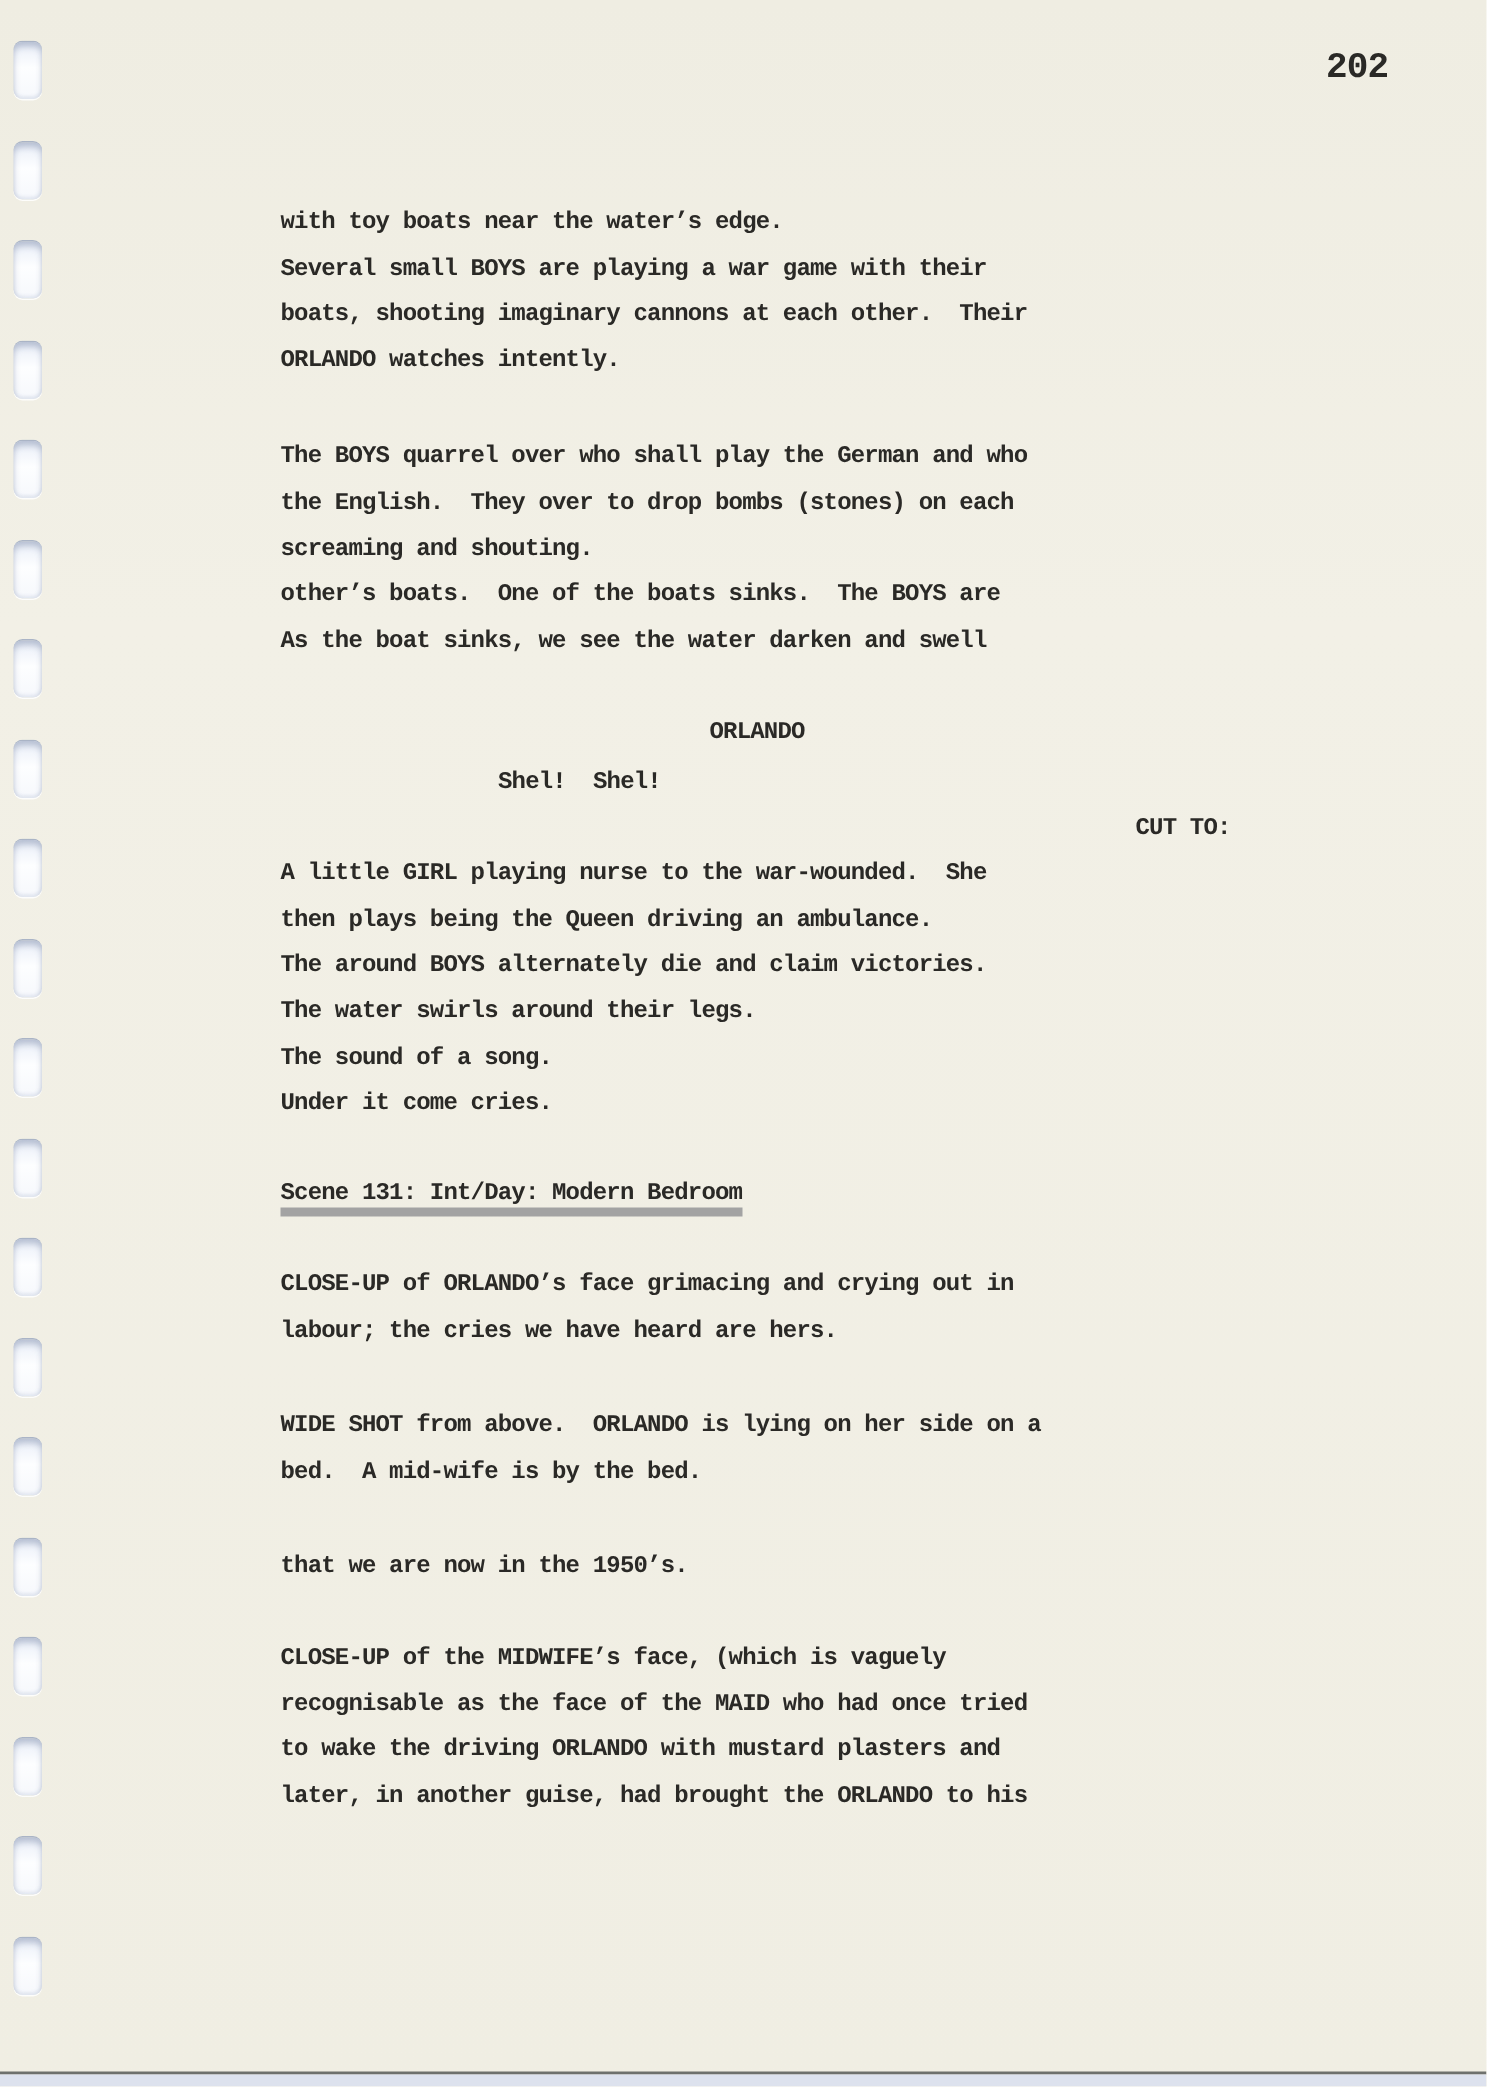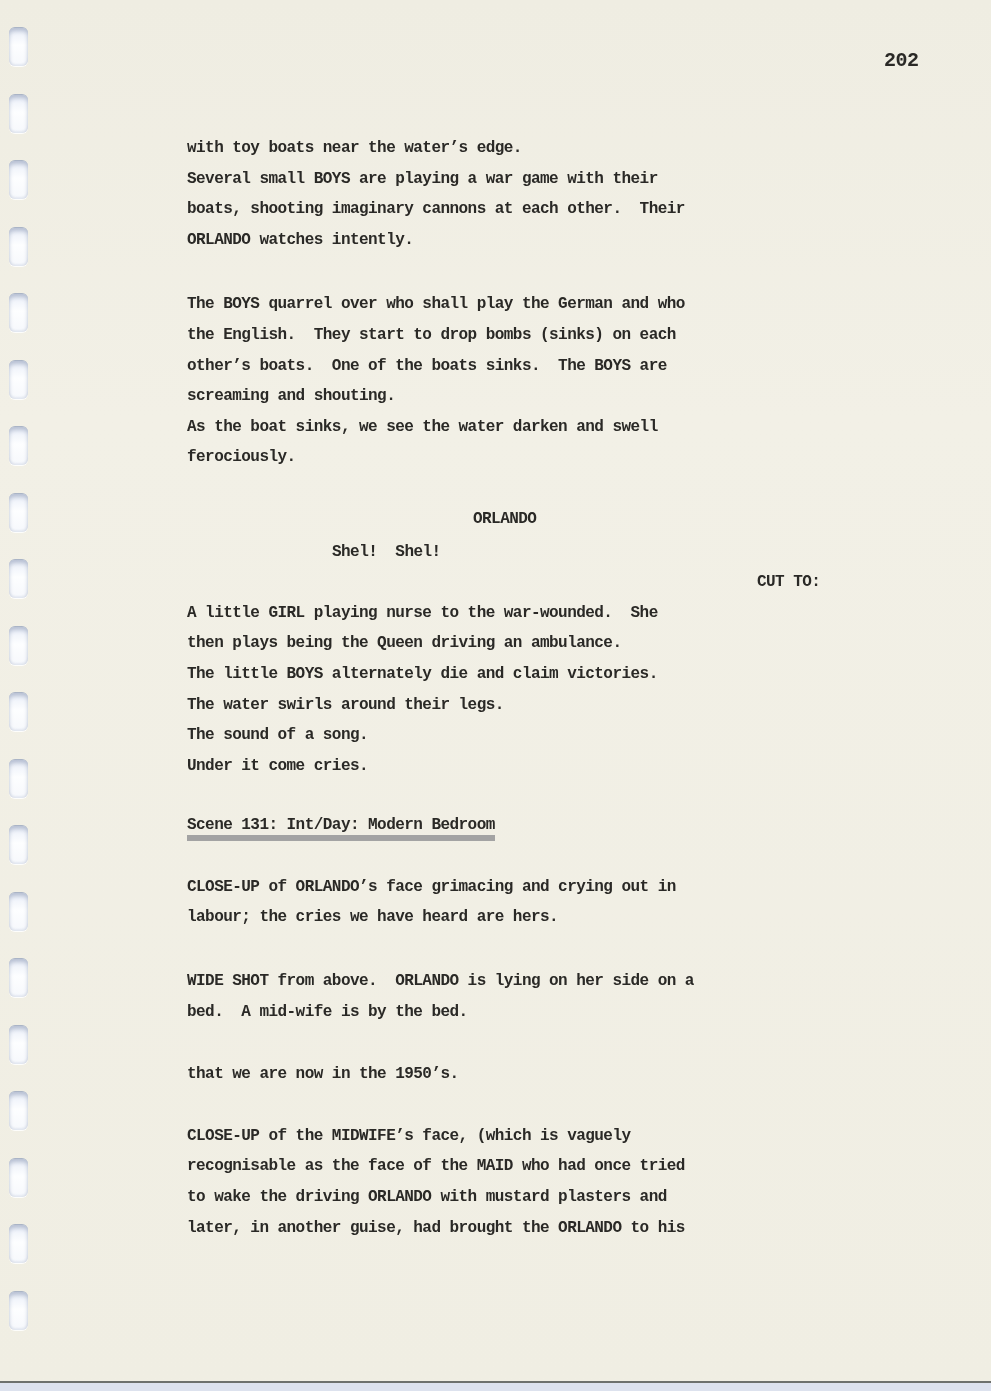--- a/index.html
+++ b/index.html
@@ -17,22 +17,22 @@
     left: 9px; width: 19px; height: 38px;
     border-radius: 6px;
     background: linear-gradient(180deg, #e9eef8 0%, #fdfeff 45%, #f6f8fc 100%);
     box-shadow: inset 0 3px 4px rgba(98, 114, 146, 0.38),
                 inset 0 -2px 2px rgba(188, 198, 220, 0.28),
                 0 1px 0 rgba(255, 255, 255, 0.85);
     border-top: 1px solid #aab4c6;
   }
   .page-number {
     position: absolute;
-    left: 884px; top: 49px;
-    font-size: 20px; font-weight: bold;
+    left: 884px; top: 32px;
+    font-size: 24px; font-weight: bold;
     letter-spacing: -0.55px;
     white-space: pre;
   }
   .script-body {
     position: absolute;
     left: 187px; top: 133px;
     width: 770px;
     font-size: 16px; font-weight: bold;
     letter-spacing: -0.55px;
   }
@@ -91,43 +91,42 @@
 
   <div class="block action">
     <div class="line">with toy boats near the water’s edge.</div>
     <div class="line">Several small BOYS are playing a war game with their</div>
     <div class="line">boats, shooting imaginary cannons at each other.  Their</div>
     <div class="line">ORLANDO watches intently.</div>
   </div>
 
   <div class="block action" style="margin-top:34px">
     <div class="line">The BOYS quarrel over who shall play the German and who</div>
-    <div class="line">the English.  They start to drop bombs (sinks) on each</div>
+    <div class="line">the English.  They over to drop bombs (stones) on each</div>
+    <div class="line">screaming and shouting.</div>
     <div class="line">other’s boats.  One of the boats sinks.  The BOYS are</div>
-    <div class="line">screaming and shouting.</div>
     <div class="line">As the boat sinks, we see the water darken and swell</div>
-    <div class="line">ferociously.</div>
   </div>
 
   <div class="block character" style="margin-top:31px">
     <div class="line">ORLANDO</div>
   </div>
 
   <div class="block dialogue" style="margin-top:2px">
     <div class="line">Shel!  Shel!</div>
   </div>
 
   <div class="block transition">
     <div class="line">CUT TO:</div>
   </div>
 
   <div class="block action">
     <div class="line">A little GIRL playing nurse to the war-wounded.  She</div>
     <div class="line">then plays being the Queen driving an ambulance.</div>
-    <div class="line">The little BOYS alternately die and claim victories.</div>
+    <div class="line">The around BOYS alternately die and claim victories.</div>
     <div class="line">The water swirls around their legs.</div>
     <div class="line">The sound of a song.</div>
     <div class="line">Under it come cries.</div>
   </div>
 
   <div class="block scene-heading" style="margin-top:29px">
     <div class="line"><span class="underline">Scene 131: Int/Day: Modern Bedroom</span></div>
   </div>
 
   <div class="block action" style="margin-top:31px">

